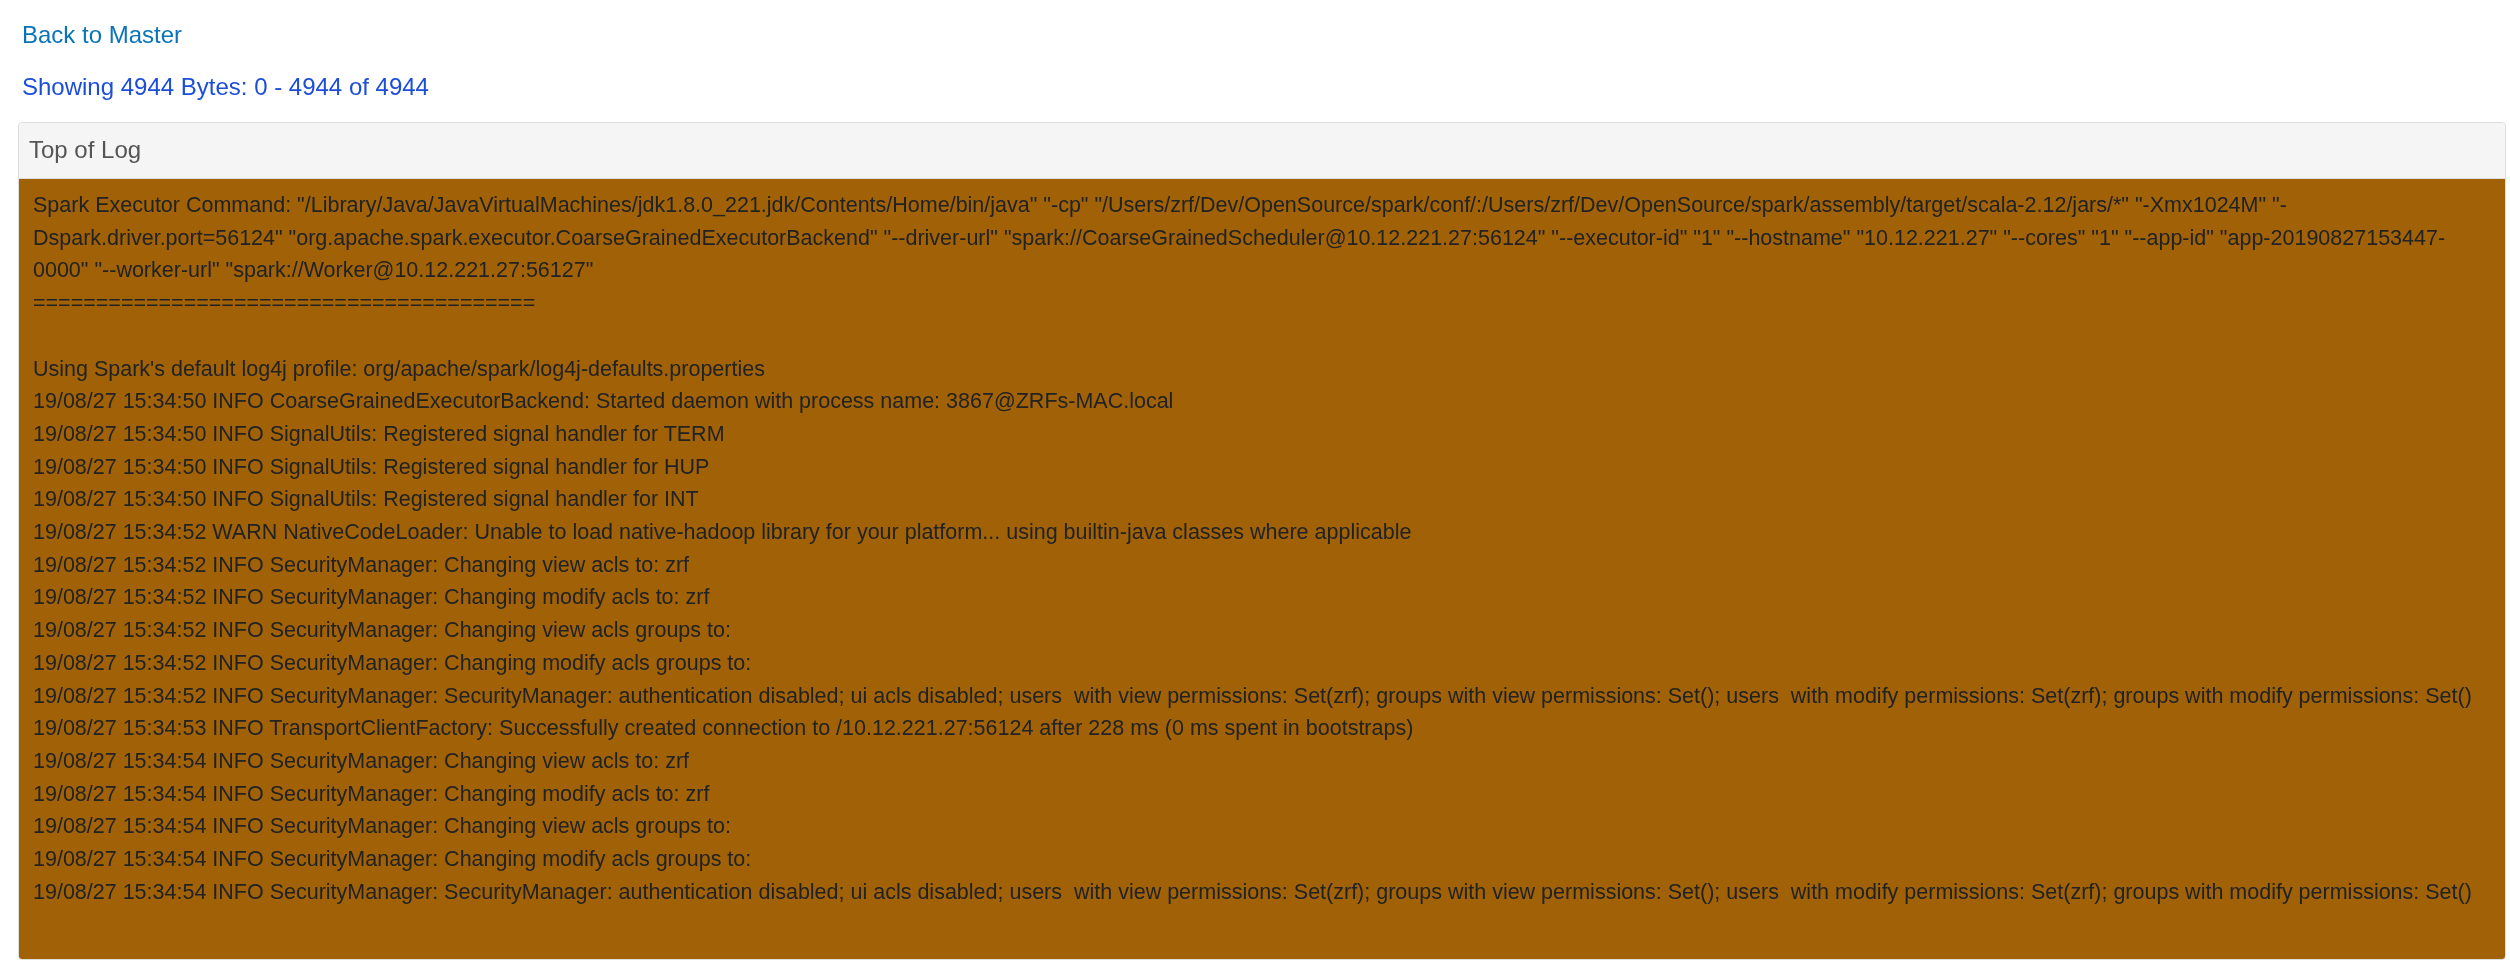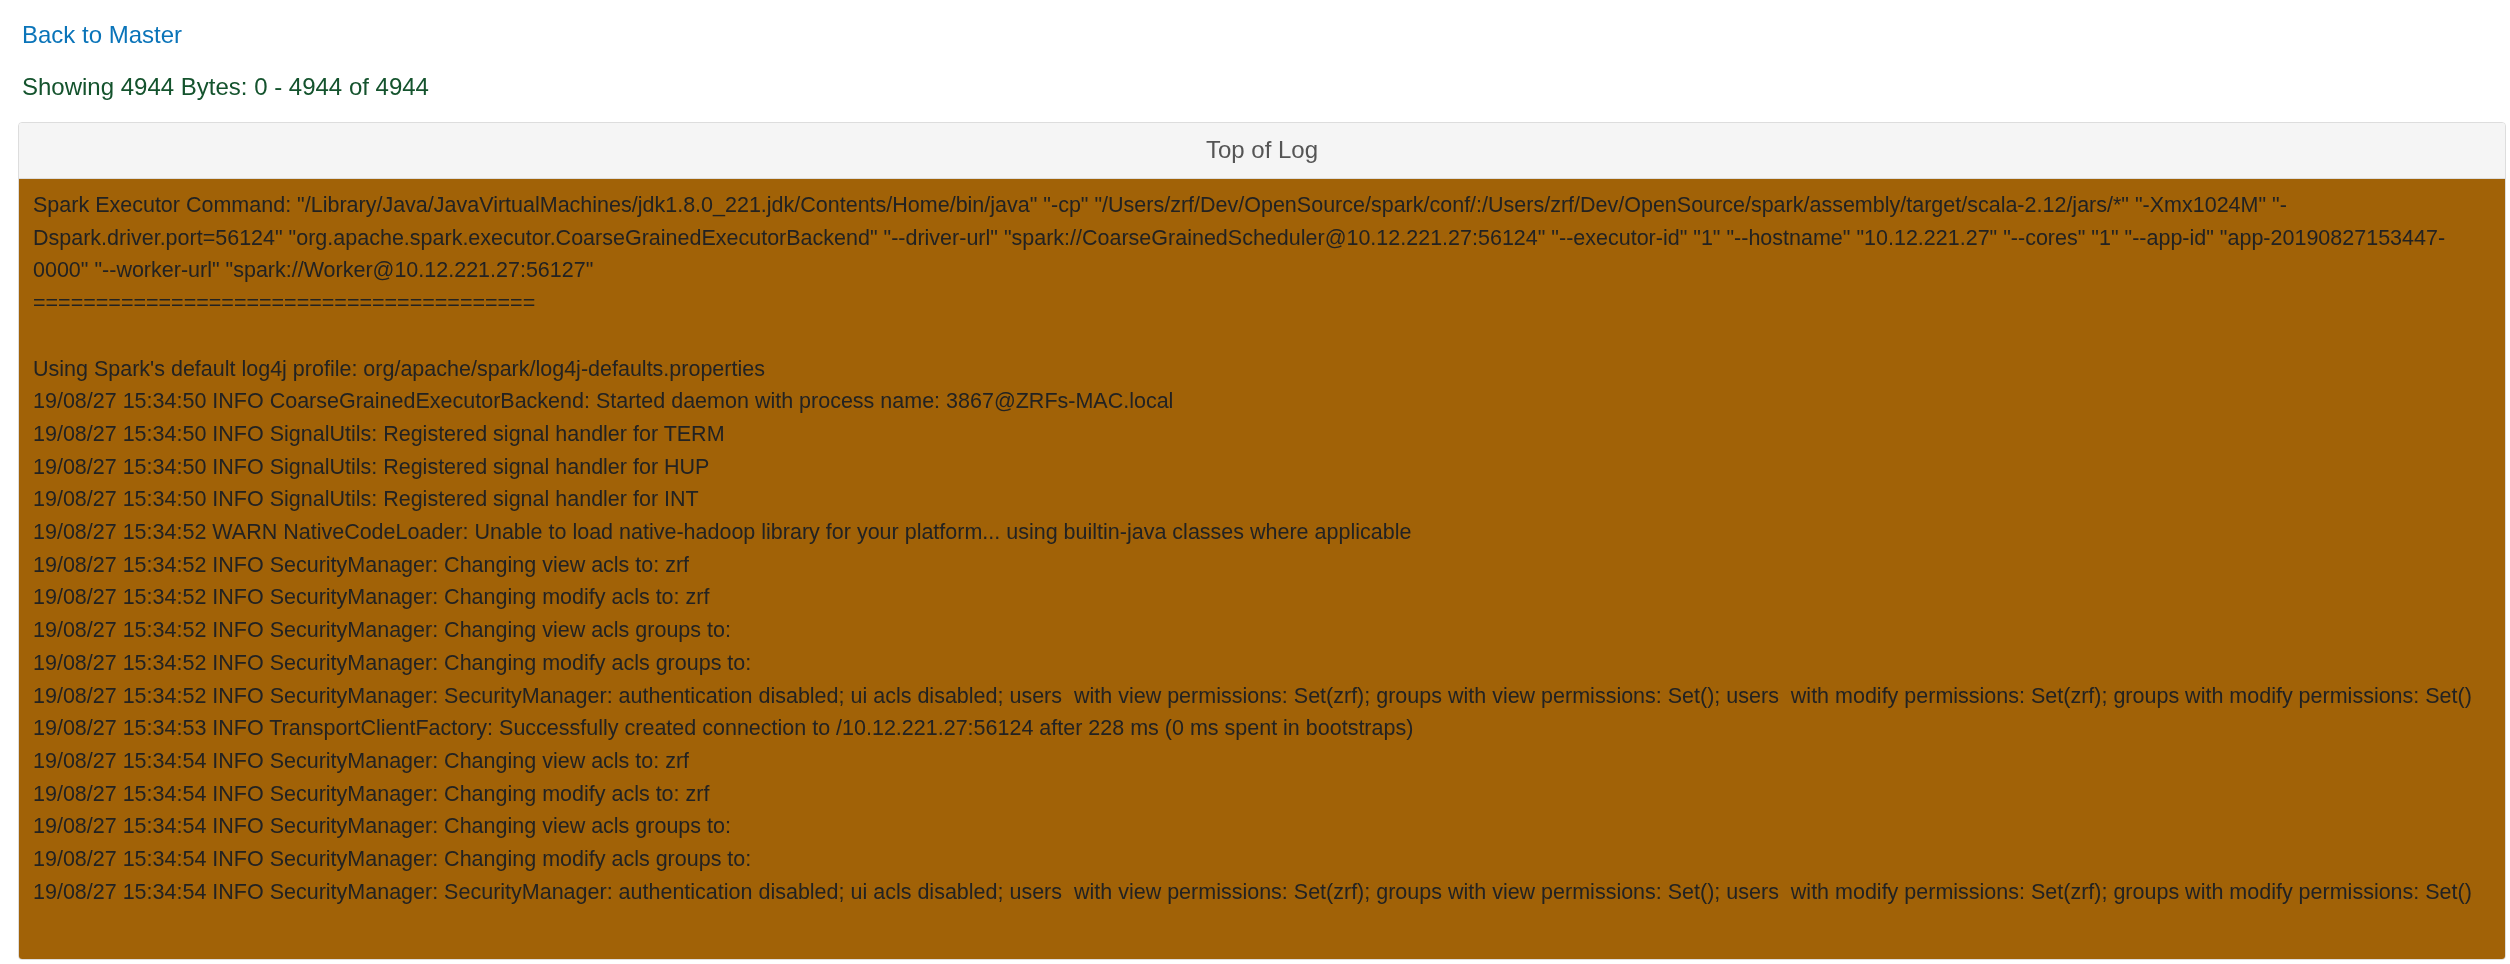--- a/index.html
+++ b/index.html
@@ -23,34 +23,34 @@
     color: #0a74b9;
     font-size: 24px;
     line-height: 30px;
     text-decoration: none;
     cursor: pointer;
     margin: 6px 0 0 4px;
   }
   .showing-line {
     font-size: 24px;
     line-height: 30px;
-    color: #14532d;
+    color: #1d4ed8;
     margin: 22px 0 0 4px;
   }
   .log-panel {
     margin-top: 20px;
     border: 1px solid #dddddd;
     border-radius: 4px;
     background: #ffffff;
     overflow: hidden;
   }
   .log-panel-header {
     background: #f5f5f5;
     border-bottom: 1px solid #dddddd;
-    text-align: center;
+    text-align: left;
     font-size: 24px;
     line-height: 28px;
     color: #555555;
     padding: 13px 10px 14px 10px;
   }
   .log-body {
     background: #a16207;
     padding: 10px 14px 14px 14px;
     font-size: 21.5px;
     line-height: 32.7px;

